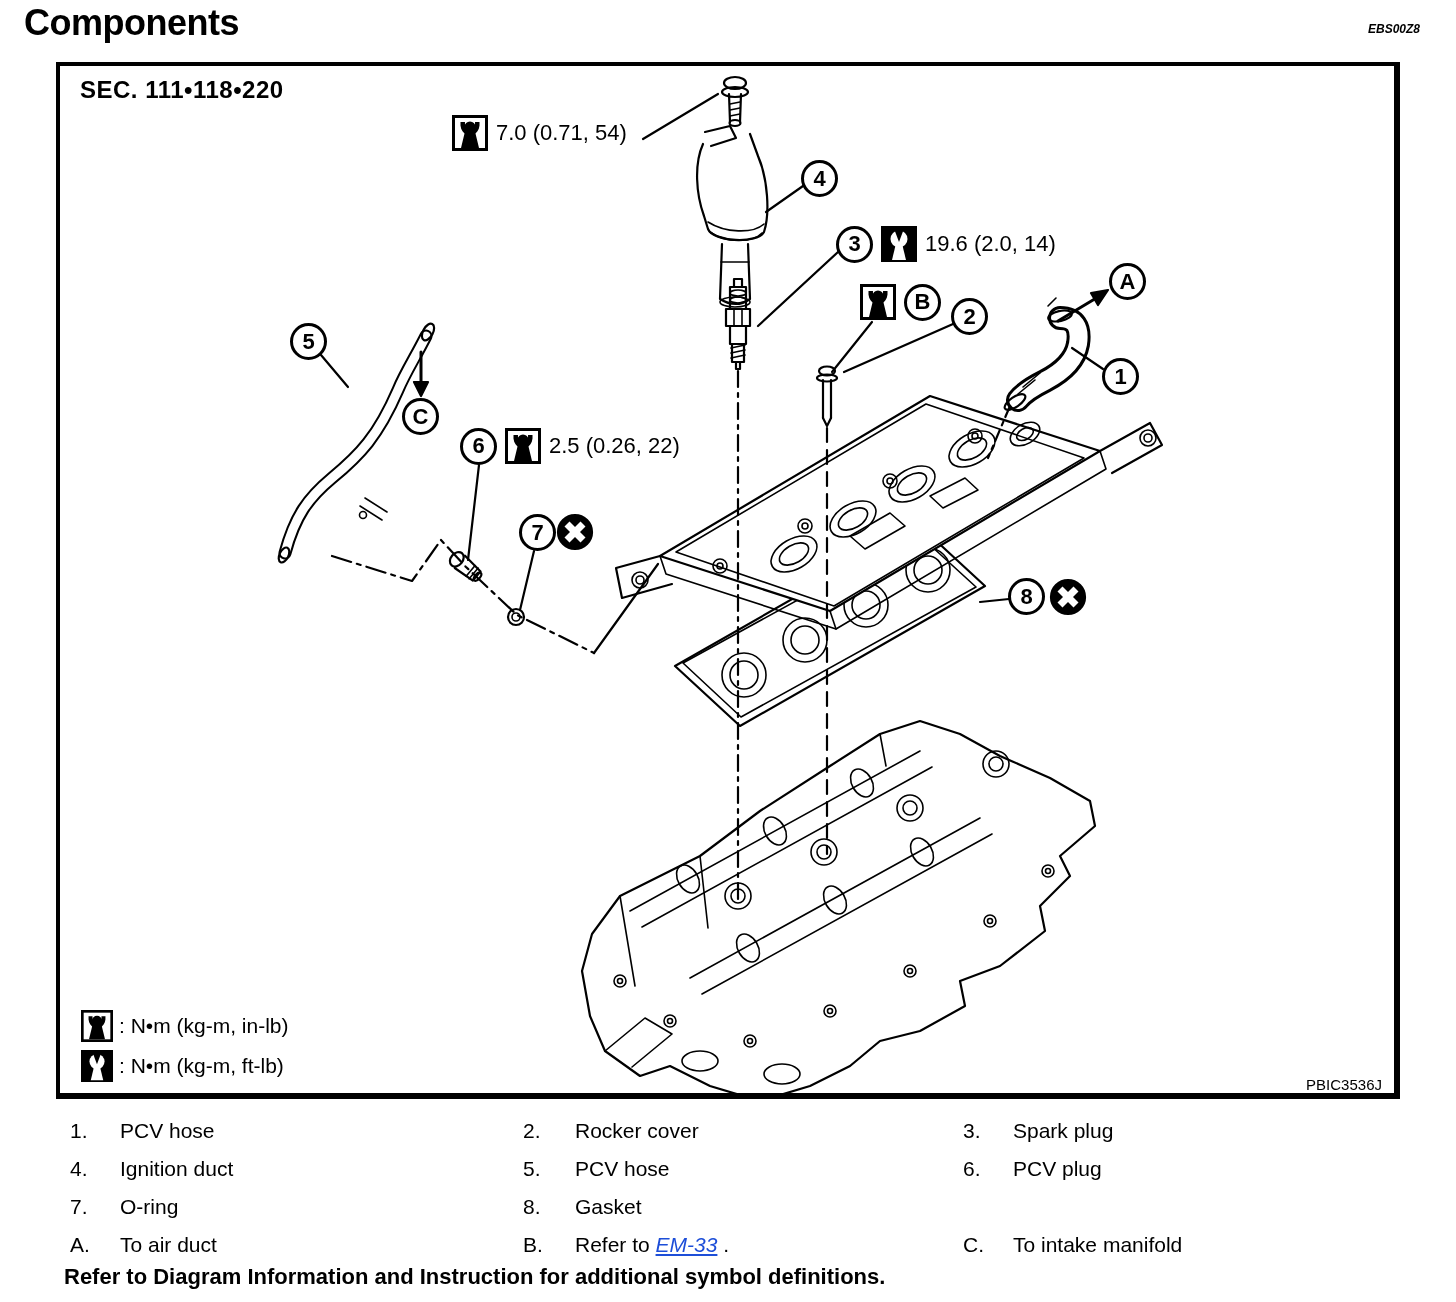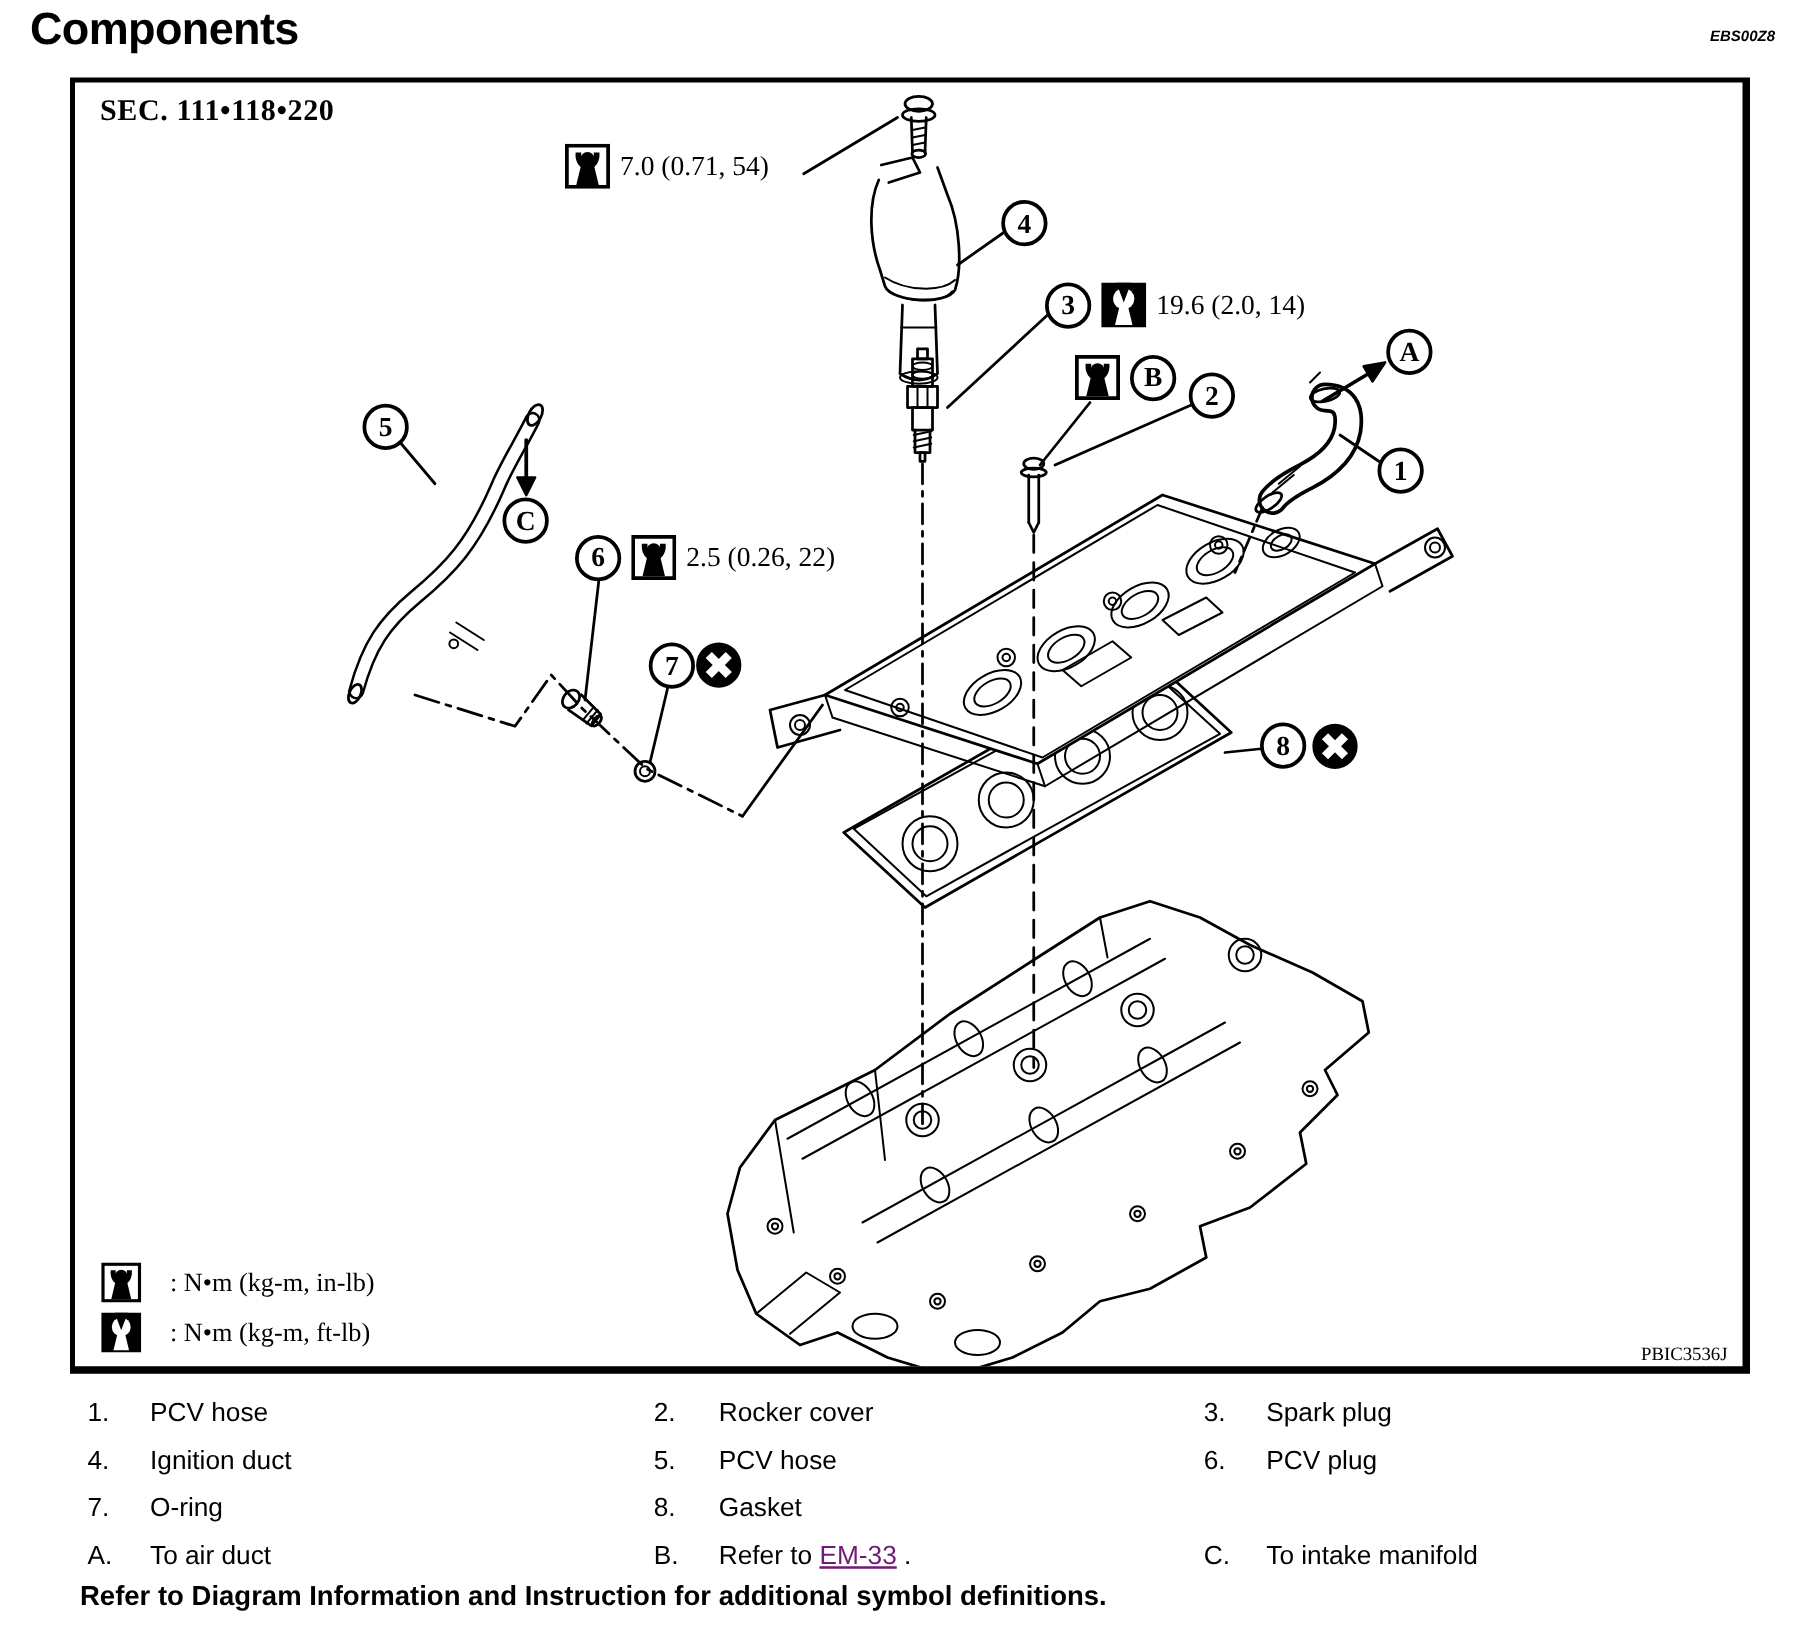--- a/index.html
+++ b/index.html
@@ -3,33 +3,33 @@
 <meta charset="utf-8">
 <style>
   html,body{margin:0;padding:0;background:#fff;}
   body{width:1456px;height:1302px;position:relative;overflow:hidden;
        font-family:"Liberation Sans",sans-serif;color:#000;}
   .abs{position:absolute;}
   #page-title{left:24px;top:2px;font-size:36px;font-weight:bold;letter-spacing:-.5px;}
   #doc-code{left:1368px;top:22px;font-size:12px;font-style:italic;font-weight:bold;}
   #diagram-box{left:56px;top:62px;width:1344px;height:1037px;
        border:4px solid #000;border-right-width:6px;border-bottom-width:6px;
-       box-sizing:border-box;background:#fff;font-family:Liberation Serif, serif;}
+       box-sizing:border-box;background:#fff;}
   #sec-label{left:20px;top:10px;font-size:24px;font-weight:bold;letter-spacing:.5px;}
   #figure-code{right:12px;bottom:0;font-size:15px;}
   .callout{width:37px;height:37px;border:3px solid #000;border-radius:50%;background:#fff;
        display:flex;align-items:center;justify-content:center;
        font-size:22px;font-weight:bold;line-height:1;box-sizing:border-box;}
   .torque-row{display:flex;align-items:center;gap:8px;height:38px;}
   .torque-text{font-size:22px;white-space:nowrap;}
   .icon-box{flex:0 0 auto;display:block;}
-  .legend-row{display:flex;align-items:center;gap:23px;height:34px;}
+  .legend-row{display:flex;align-items:center;gap:6px;height:34px;}
   .legend-text{font-size:21px;white-space:nowrap;}
   .pl{position:absolute;font-size:21px;white-space:nowrap;}
-  .plink{color:#701a75;text-decoration:underline;}
+  .plink{color:#1d4ed8;text-decoration:underline;font-style:italic;}
   #footnote{left:64px;top:1264px;font-size:22px;font-weight:bold;white-space:nowrap;}
   svg{display:block;}
   .ln{stroke:#000;stroke-width:2.2;fill:none;stroke-linecap:round;stroke-linejoin:round;}
   .tn{stroke:#000;stroke-width:1.6;fill:none;stroke-linecap:round;stroke-linejoin:round;}
   .wh{fill:#fff;}
 </style>
 </head>
 <body>
 
 <div class="abs" id="page-title">Components</div>

